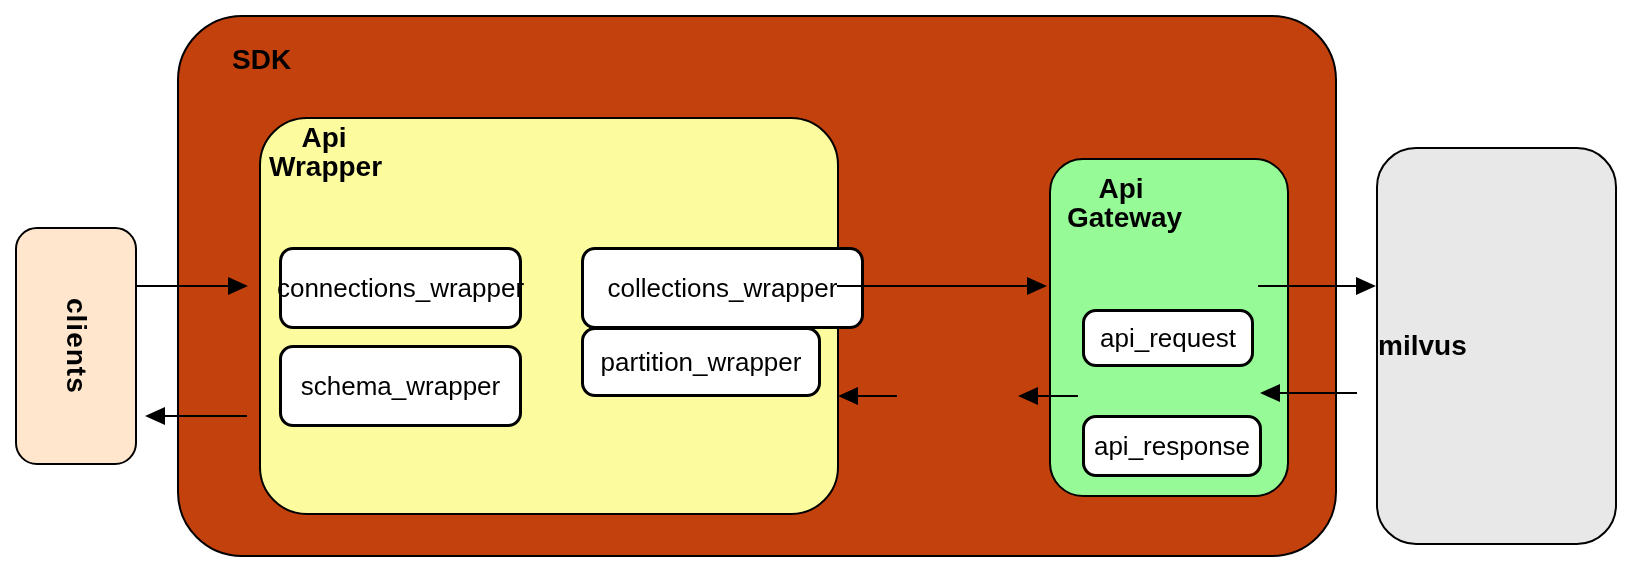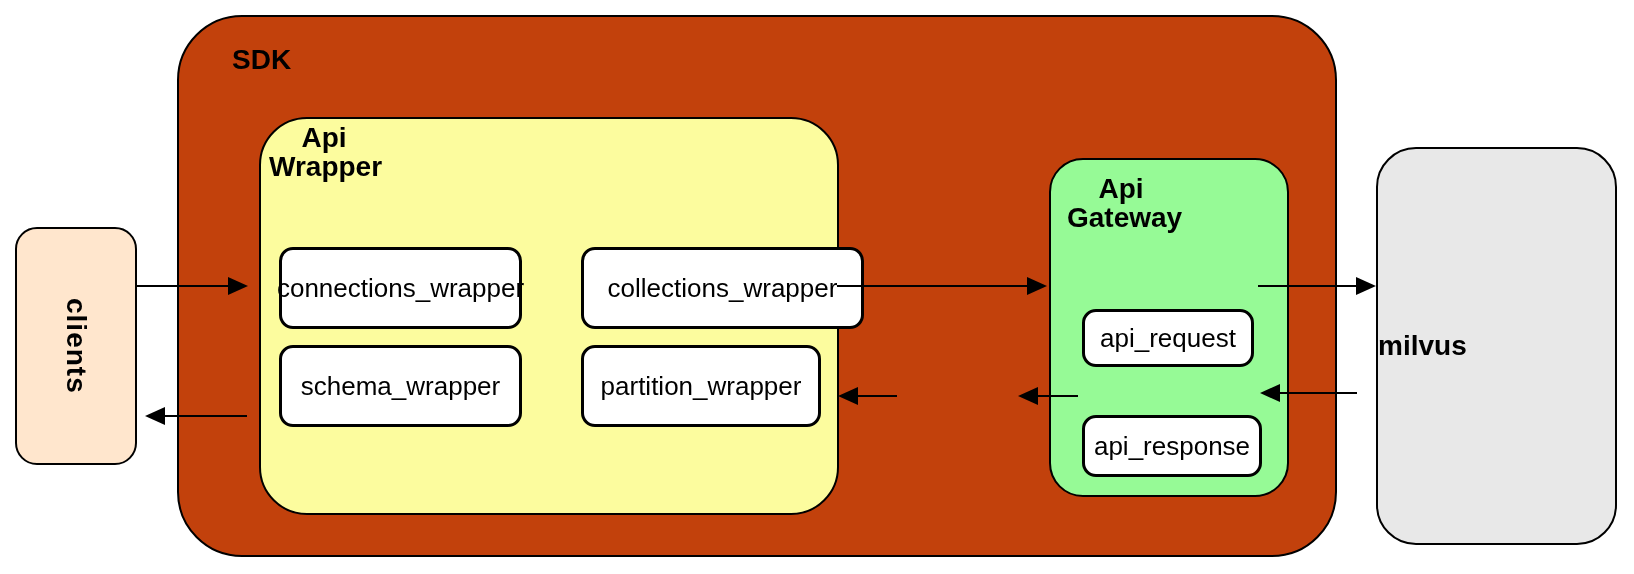--- a/index.html
+++ b/index.html
@@ -61,21 +61,21 @@
   .node {
     position: absolute; box-sizing: border-box;
     background: #ffffff; border: 3px solid #000; border-radius: 14px;
     display: flex; align-items: center; justify-content: center;
     font-size: 26px; white-space: nowrap; margin-top: 48px;
   }
   
   .n-connections { left: 18px;  top: 80px;  width: 243px; height: 82px; }
   .n-collections { left: 320px; top: 80px;  width: 283px; height: 82px; }
   .n-schema      { left: 18px;  top: 178px; width: 243px; height: 82px; }
-  .n-partition   { left: 320px; top: 178px; width: 240px; height: 82px; }
+  .n-partition   { left: 320px; top: 160px; width: 240px; height: 70px; }
   .n-index       { left: 18px;  top: 282px; width: 243px; height: 80px; }
   .n-utility     { left: 320px; top: 282px; width: 240px; height: 80px; }
   
   .n-request  { left: 31px; top: 101px; width: 172px; height: 58px; }
   .n-response { left: 31px; top: 207px; width: 180px; height: 62px; }
   
   .n-checker { left: 720px; top: 350px; width: 120px; height: 58px; }
 
   
   .arrow { position: absolute; height: 0; border-top: 2px solid #000; }

